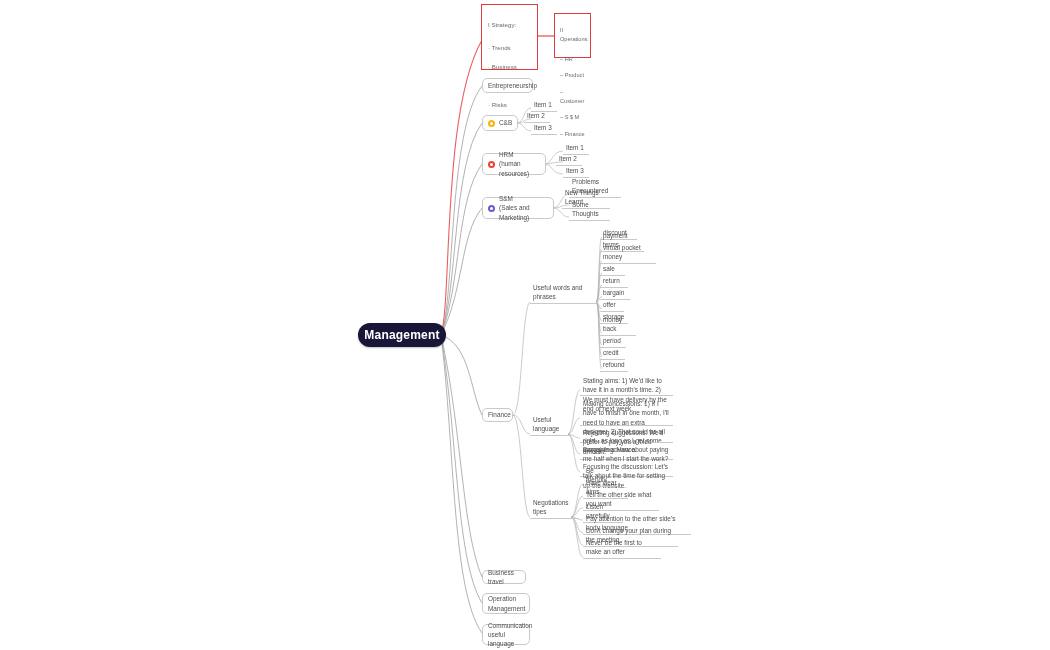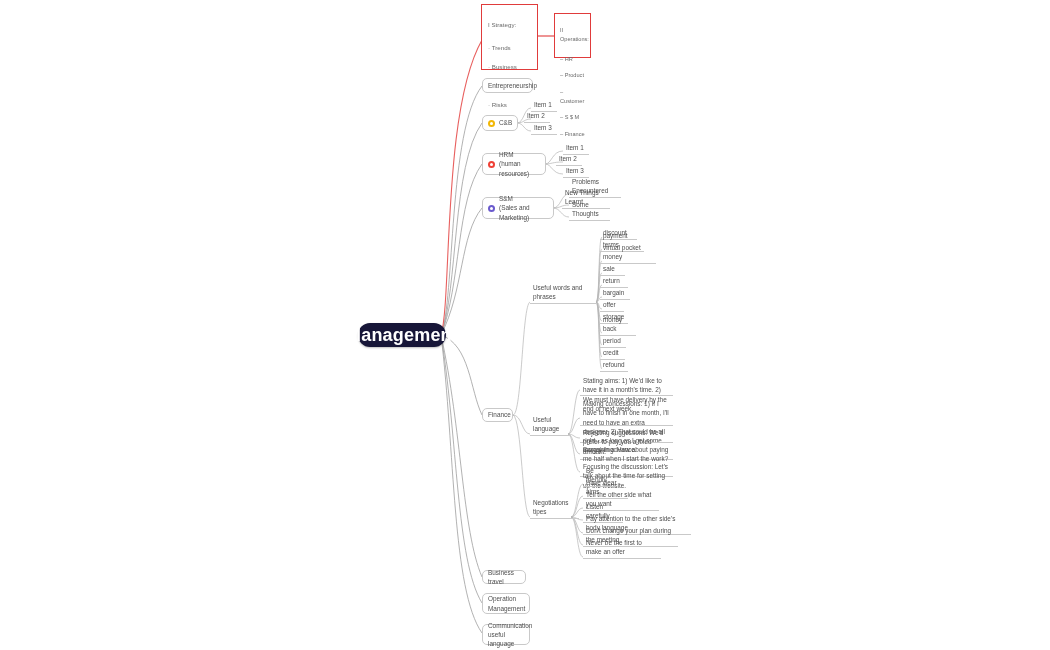--- a/index.html
+++ b/index.html
@@ -9,21 +9,21 @@
     color:#4a4a4a;
   }
   #canvas{position:absolute;left:0;top:0;width:1050px;height:650px;}
   svg.links{position:absolute;left:0;top:0;width:1050px;height:650px;pointer-events:none;}
 
   
   .root{
     position:absolute;
     background:#171638;color:#ffffff;
     border-radius:14px;
-    font-size:18px;font-weight:bold;
+    font-size:12px;font-weight:bold;
     letter-spacing:.2px;
     display:flex;align-items:center;justify-content:center;
     box-shadow:0 1px 2px rgba(0,0,0,.25);
   }
 
   
   .node{
     position:absolute;
     background:#ffffff;
     border:1px solid #c9c9c9;

